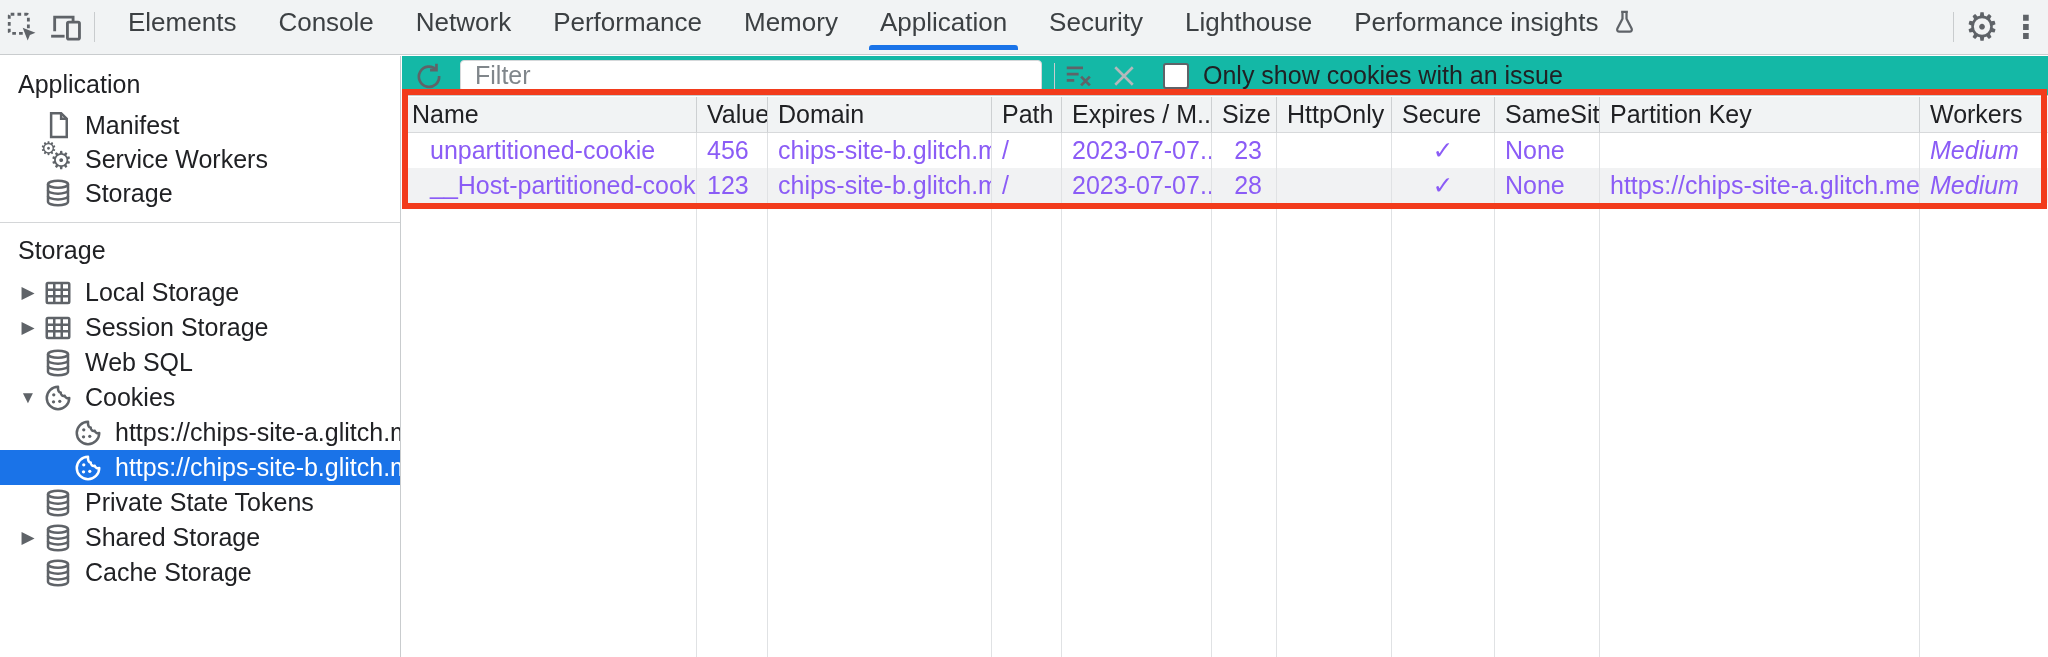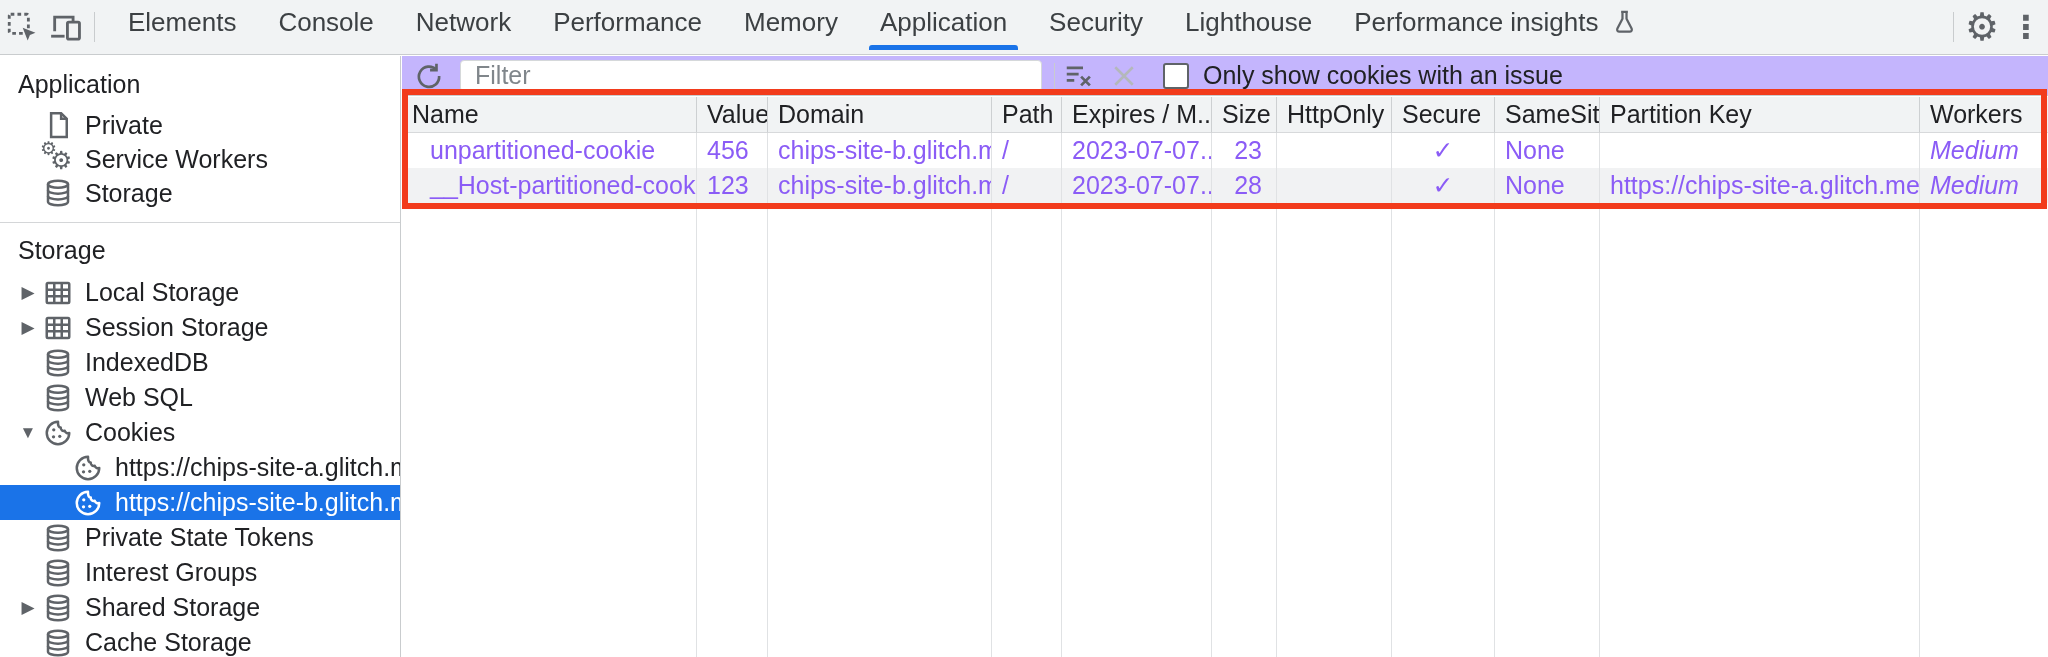--- a/index.html
+++ b/index.html
@@ -53,21 +53,21 @@
   .item.child { padding-left:30px; }
   .item.selected { background:#1a73e8; color:#fff; }
   .item.selected .iconbox, .item.selected .arrow { color:#fff; }
   .gears-combo { position:relative; width:32px; height:32px; }
   .gears-combo .g1 { position:absolute; left:-2px; top:-6px; font-size:19px; color:#5f6368; }
   .gears-combo .g2 { position:absolute; left:8px; top:3px; font-size:25px; color:#5f6368; }
 
   
   .main-toolbar {
     position:absolute; left:402px; top:56px; right:0; height:40px;
-    background:#c4b5fd; border-bottom:1px solid #caccce;
+    background:#14b8a6; border-bottom:1px solid #caccce;
     display:flex; align-items:center;
   }
   .refresh-btn { width:46px; height:40px; display:flex; align-items:center; justify-content:center; margin-left:4px; }
   .filter-input {
     width:582px; height:32px; margin-left:8px; padding:0 14px;
     font-family:inherit; font-size:25px; color:#202124;
     background:#fff; border:1px solid #d5d8da; border-radius:4px; outline:none;
   }
   .filter-input::placeholder { color:#80868b; }
   .mt-sep { width:1px; height:26px; background:#c9ccce; margin-left:12px; }
@@ -227,21 +227,21 @@
 <div class="sidebar">
   <div class="section1">
     <div class="section-title">Application</div>
     <div class="item">
       <span class="arrow"></span>
       <span class="iconbox ico">
           <svg width="30" height="30">
             <use href="#i-doc"></use>
           </svg>
         </span>
-      <span class="lbl">Private</span>
+      <span class="lbl">Manifest</span>
     </div>
     <div class="item">
       <span class="arrow"></span>
       <span class="iconbox">
         <span class="gears-combo">
             <span class="g1">⚙</span>
             <span class="g2">⚙</span>
           </span>
       </span>
       <span class="lbl">Service Workers</span>
@@ -280,75 +280,57 @@
         </span>
       <span class="lbl">Session Storage</span>
     </div>
     <div class="item">
       <span class="arrow"></span>
       <span class="iconbox ico">
           <svg width="30" height="30">
             <use href="#i-db"></use>
           </svg>
         </span>
-      <span class="lbl">IndexedDB</span>
+      <span class="lbl">Web SQL</span>
+    </div>
+    <div class="item">
+      <span class="arrow">▼</span>
+      <span class="iconbox ico">
+          <svg width="30" height="30">
+            <use href="#i-cookie"></use>
+          </svg>
+        </span>
+      <span class="lbl">Cookies</span>
+    </div>
+    <div class="item child">
+      <span class="arrow"></span>
+      <span class="iconbox ico">
+          <svg width="30" height="30">
+            <use href="#i-cookie"></use>
+          </svg>
+        </span>
+      <span class="lbl">https://chips-site-a.glitch.me</span>
+    </div>
+    <div class="item child selected">
+      <span class="arrow"></span>
+      <span class="iconbox">
+          <svg width="30" height="30">
+            <use href="#i-cookie"></use>
+          </svg>
+        </span>
+      <span class="lbl">https://chips-site-b.glitch.me</span>
     </div>
     <div class="item">
       <span class="arrow"></span>
       <span class="iconbox ico">
           <svg width="30" height="30">
             <use href="#i-db"></use>
           </svg>
         </span>
-      <span class="lbl">Web SQL</span>
-    </div>
-    <div class="item">
-      <span class="arrow">▼</span>
-      <span class="iconbox ico">
-          <svg width="30" height="30">
-            <use href="#i-cookie"></use>
-          </svg>
-        </span>
-      <span class="lbl">Cookies</span>
-    </div>
-    <div class="item child">
-      <span class="arrow"></span>
-      <span class="iconbox ico">
-          <svg width="30" height="30">
-            <use href="#i-cookie"></use>
-          </svg>
-        </span>
-      <span class="lbl">https://chips-site-a.glitch.me</span>
-    </div>
-    <div class="item child selected">
-      <span class="arrow"></span>
-      <span class="iconbox">
-          <svg width="30" height="30">
-            <use href="#i-cookie"></use>
-          </svg>
-        </span>
-      <span class="lbl">https://chips-site-b.glitch.me</span>
-    </div>
-    <div class="item">
-      <span class="arrow"></span>
-      <span class="iconbox ico">
-          <svg width="30" height="30">
-            <use href="#i-db"></use>
-          </svg>
-        </span>
       <span class="lbl">Private State Tokens</span>
-    </div>
-    <div class="item">
-      <span class="arrow"></span>
-      <span class="iconbox ico">
-          <svg width="30" height="30">
-            <use href="#i-db"></use>
-          </svg>
-        </span>
-      <span class="lbl">Interest Groups</span>
     </div>
     <div class="item">
       <span class="arrow">▶</span>
       <span class="iconbox ico">
           <svg width="30" height="30">
             <use href="#i-db"></use>
           </svg>
         </span>
       <span class="lbl">Shared Storage</span>
     </div>

